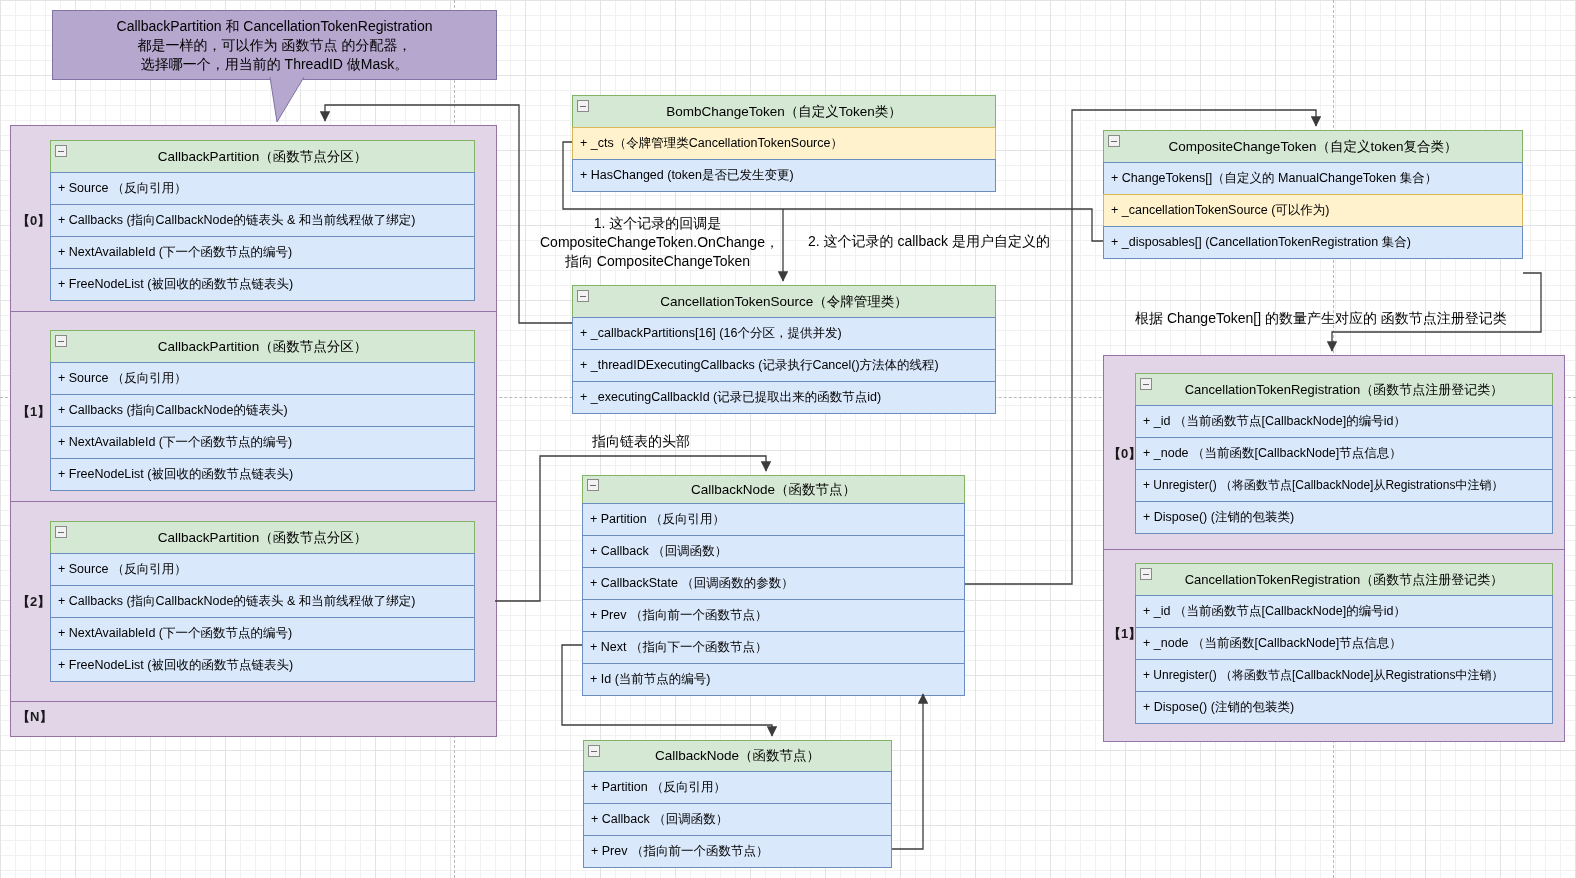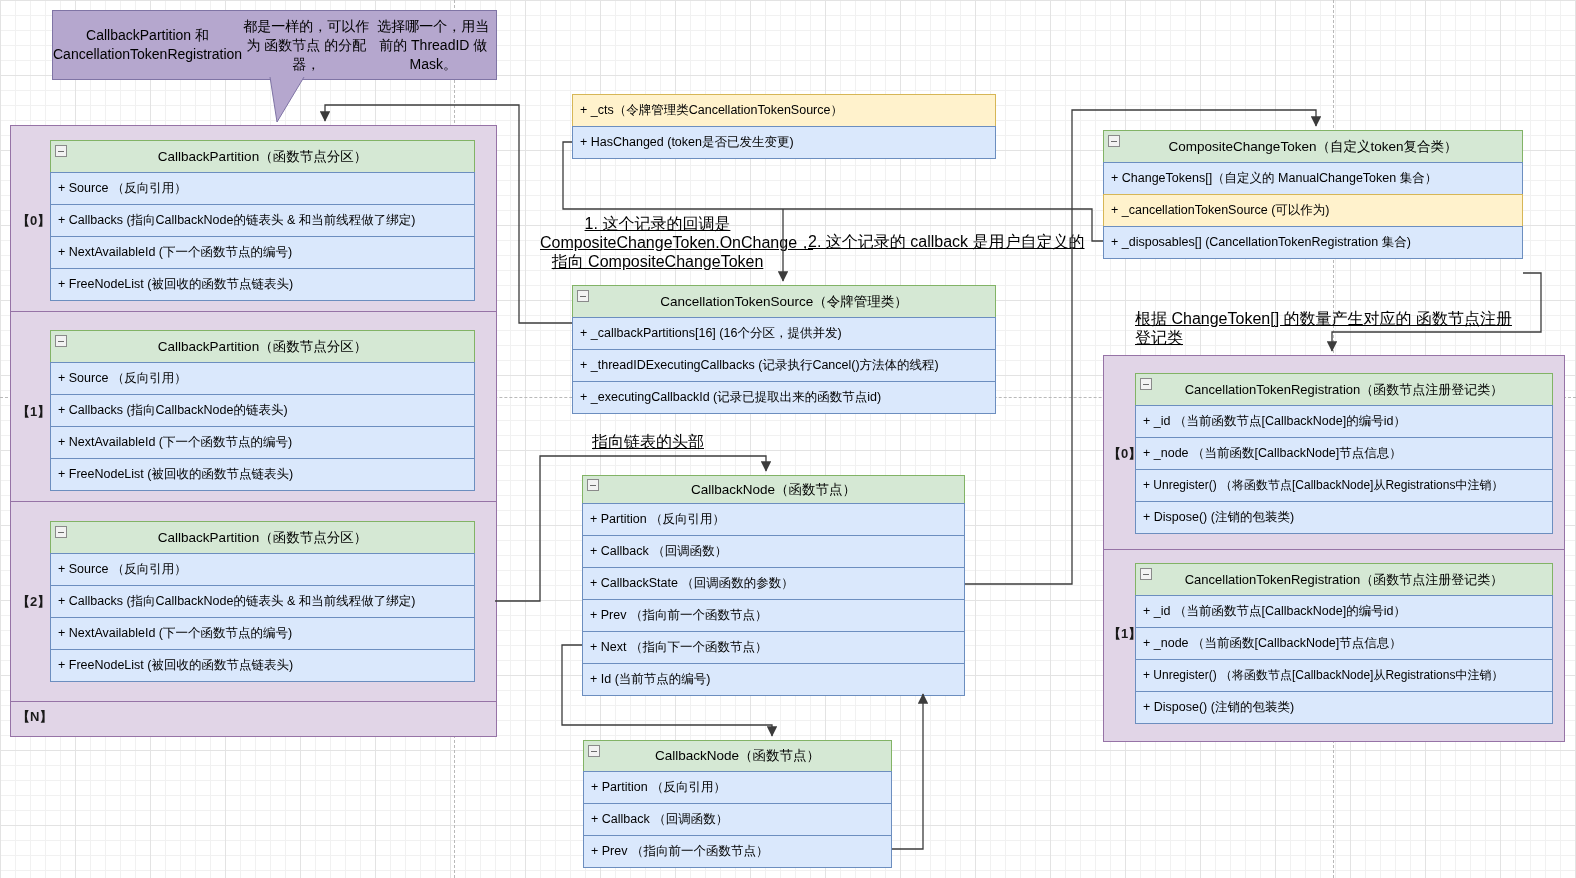--- a/index.html
+++ b/index.html
@@ -23,23 +23,23 @@
   .cls{position:absolute;z-index:2;font-size:12.5px;}
   .hdr{position:relative;height:31px;border:1px solid #82b366;background:#d5e8d4;
        display:flex;align-items:center;justify-content:center;text-align:center;font-size:13.5px;}
   .row{position:relative;height:31px;margin-top:-1px;display:flex;align-items:center;
        padding:0 4px 0 7px;white-space:nowrap;overflow:hidden;box-sizing:content-box;}
   .row.blue{background:#dae8fc;border:1px solid #6c8ebf;}
   .row.yellow{background:#fff2cc;border:1px solid #d6b656;}
   .collapse{position:absolute;left:4px;top:4px;width:10px;height:10px;border:1px solid #8a8a8a;
        background:linear-gradient(#6b6b6b,#6b6b6b) center/6px 1px no-repeat,#f2f2f2;}
   .note{position:absolute;left:52px;top:10px;width:443px;height:68px;background:#b5a7ce;
-       border:1px solid #7f74a5;z-index:2;display:flex;align-items:center;
+       border:1px solid #7f74a5;z-index:2;display:flex;flex-direction:column;align-items:center;
        justify-content:center;font-size:14px;line-height:19px;text-align:center;}
-  .ann{position:absolute;z-index:3;font-size:16px;line-height:19px;color:#000;text-decoration:underline;}
+  .ann{position:absolute;z-index:3;font-size:14px;line-height:19px;color:#000;}
   svg.wires{position:absolute;left:0;top:0;z-index:3;pointer-events:none;}
 </style>
 </head>
 <body>
 
 <div id="canvas">
 
   <div class="dashed-v" style="left:454px"></div>
   <div class="dashed-v" style="left:1333px"></div>
   <div class="dashed-h" style="top:397px"></div>
@@ -81,20 +81,24 @@
       <span class="collapse"></span>
       <span>CallbackPartition（函数节点分区）</span>
     </div>
     <div class="row blue">+ Source （反向引用）</div>
     <div class="row blue">+ Callbacks  (指向CallbackNode的链表头 &amp; 和当前线程做了绑定)</div>
     <div class="row blue">+ NextAvailableId  (下一个函数节点的编号)</div>
     <div class="row blue">+ FreeNodeList   (被回收的函数节点链表头)</div>
   </div>
 
   <div class="cls" style="left:572px;top:95px;width:424px">
+    <div class="hdr">
+      <span class="collapse"></span>
+      <span>BombChangeToken（自定义Token类）</span>
+    </div>
     <div class="row yellow">+ _cts（令牌管理类CancellationTokenSource）</div>
     <div class="row blue">+ HasChanged  (token是否已发生变更)</div>
   </div>
 
   <div class="cls" style="left:572px;top:285px;width:424px">
     <div class="hdr">
       <span class="collapse"></span>
       <span>CancellationTokenSource（令牌管理类）</span>
     </div>
     <div class="row blue">+ _callbackPartitions[16]  (16个分区，提供并发)</div>

